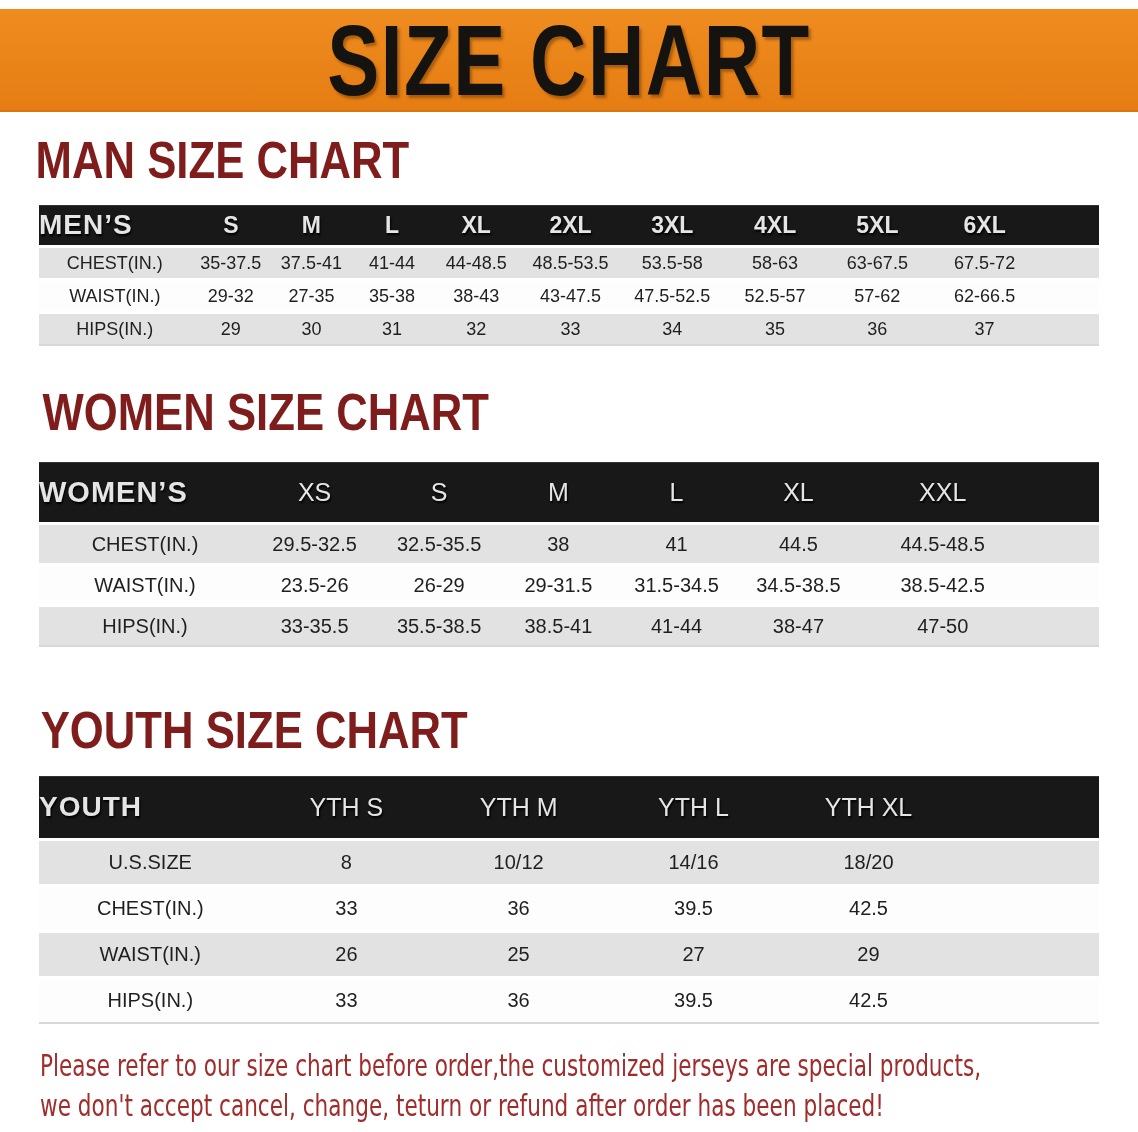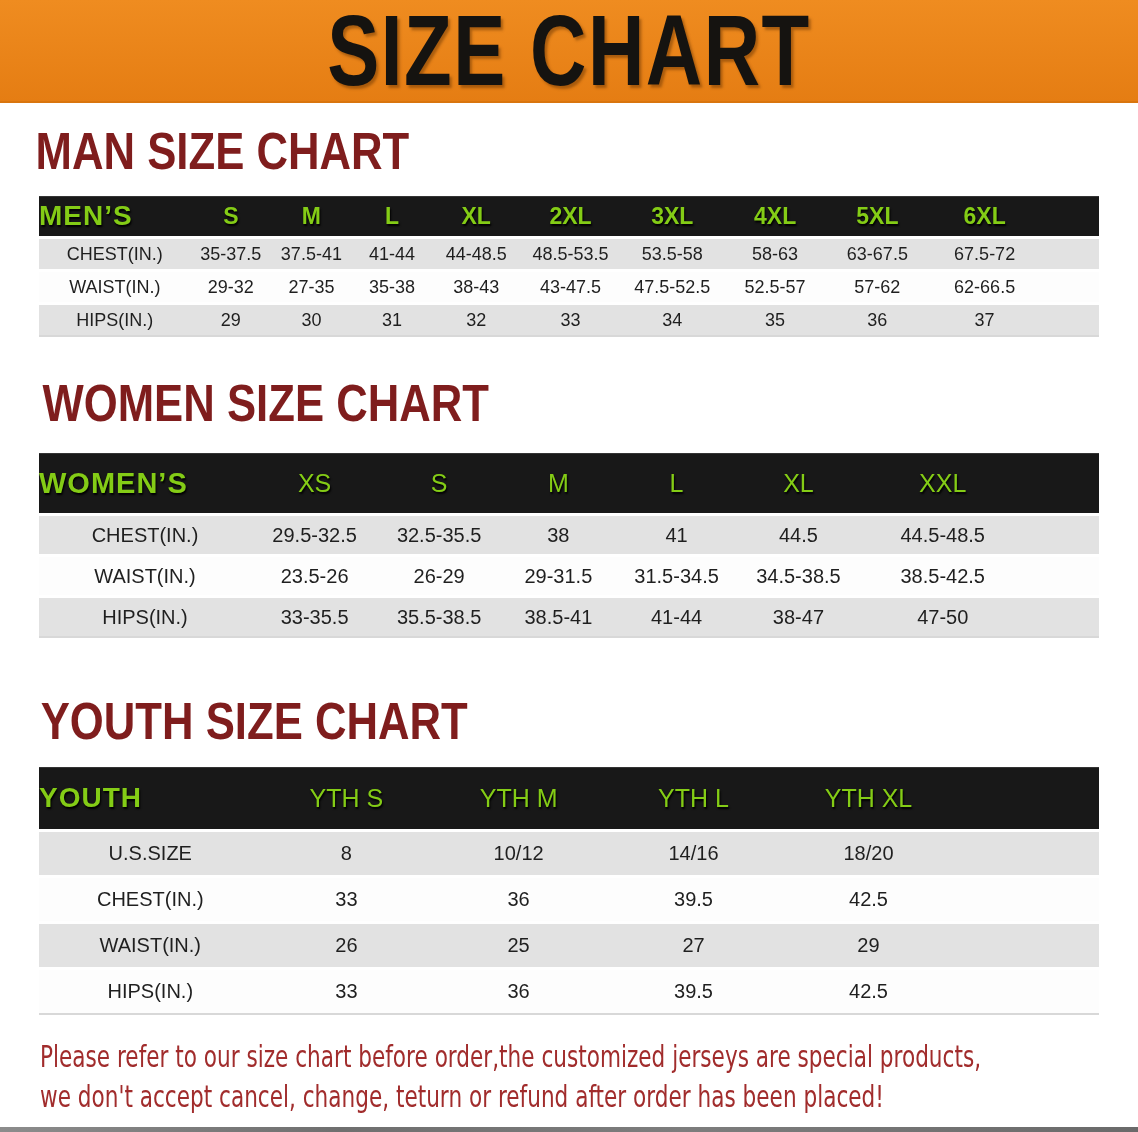--- a/index.html
+++ b/index.html
@@ -9,22 +9,23 @@
     font-family:"Liberation Sans", sans-serif;
     overflow:hidden;
   }
   .page { width:1138px; height:1132px; position:relative; }
 
   
   .banner {
     height:103px; width:100%;
     background:linear-gradient(#ef8c20, #e57d13);
     border-bottom:2px solid #d9750e;
-    display:flex; align-items:flex-start; justify-content:center;
+    display:flex; align-items:center; justify-content:center;
     box-sizing:border-box;
+    margin-top:9px;
   }
   .banner-title {
     font-size:100px; font-weight:bold; color:#151310;
     letter-spacing:2px; line-height:100px;
     display:inline-block; transform:scaleX(0.78); transform-origin:center;
     white-space:nowrap;
     text-shadow:3px 3px 3px rgba(90,45,0,0.45);
   }
 
   
@@ -37,21 +38,21 @@
   
   .size-table {
     width:1060px; margin:0 0 0 39px;
     border-collapse:collapse; table-layout:fixed;
   }
   .size-table thead tr {
     background:#181818;
     border-bottom:3px solid #ffffff;
   }
   .size-table thead th {
-    color:#84cc16; text-align:center; font-weight:normal;
+    color:#e5e5e5; text-align:center; font-weight:normal;
     text-shadow:1px 2px 2px #000;
     box-shadow:inset 0 1px 0 rgba(255,255,255,0.12);
   }
   .size-table th.corner {
     text-align:left; font-weight:bold; letter-spacing:1px; padding-left:16px;
   }
   .size-table tbody tr { border-bottom:3px solid #ffffff; }
   .size-table tbody tr:nth-child(odd)  { background:#e2e2e2; }
   .size-table tbody tr:nth-child(even) { background:#fdfdfd; }
   .size-table.youth tbody tr:nth-child(odd)  { background:#e2e2e2; }

